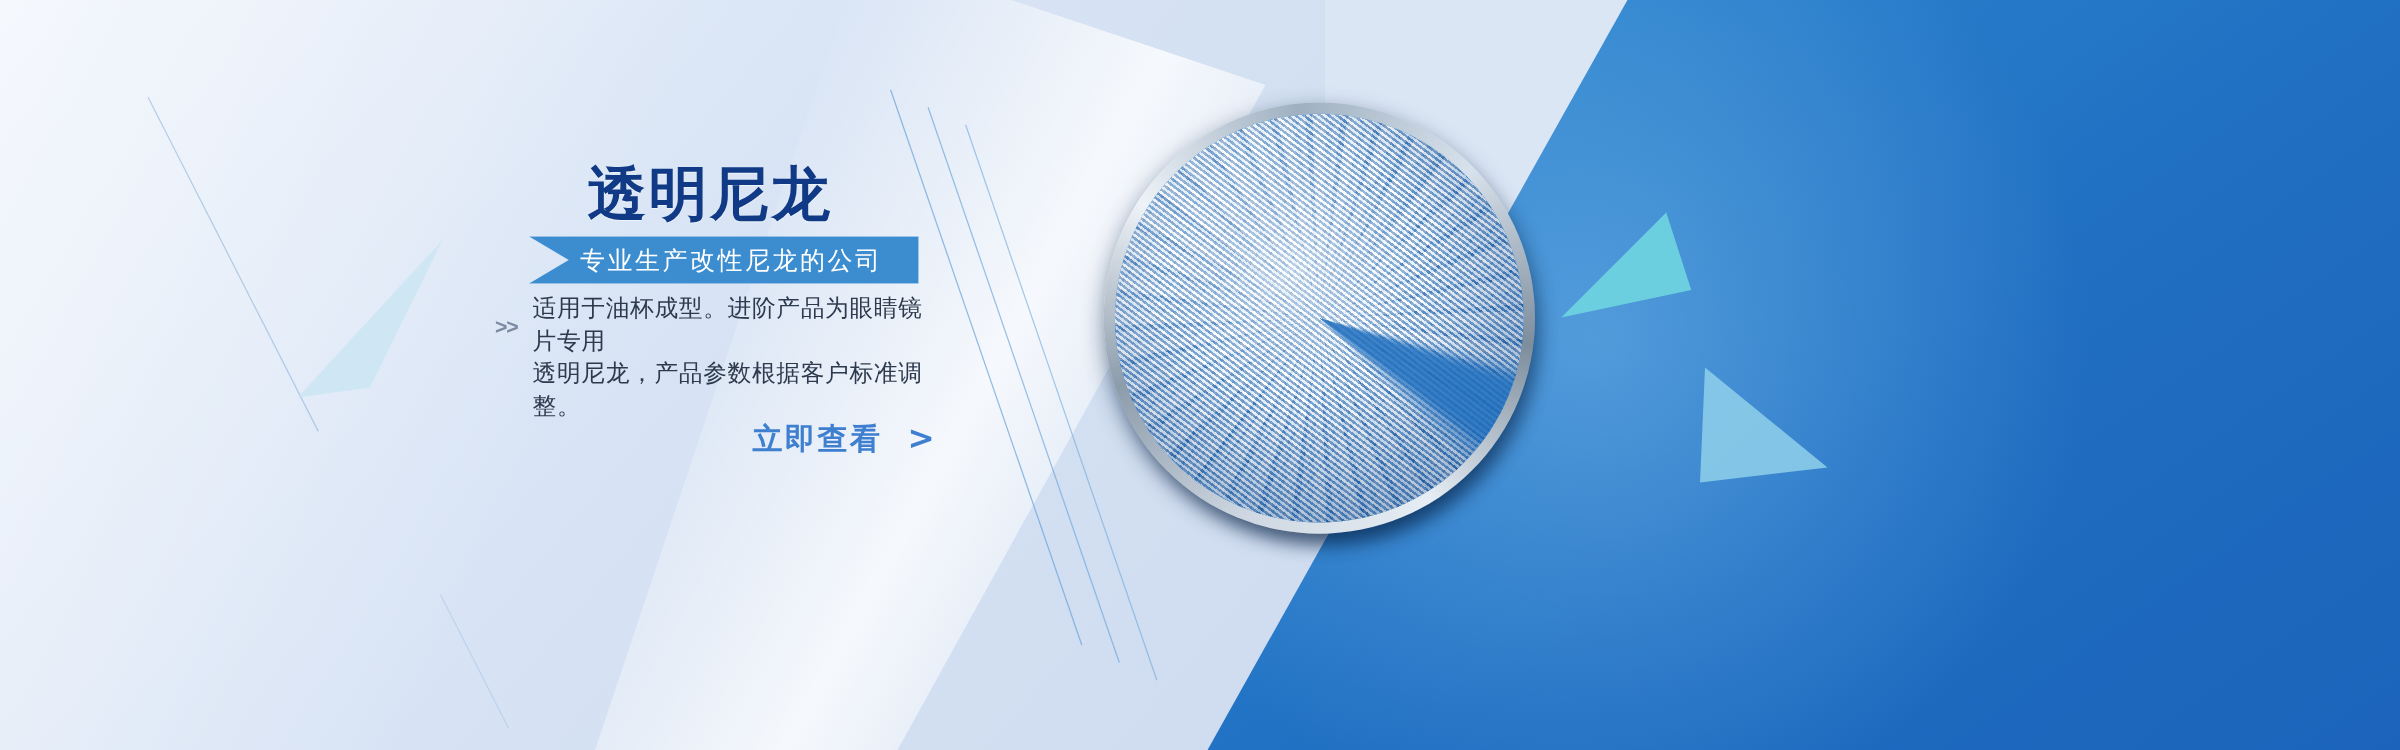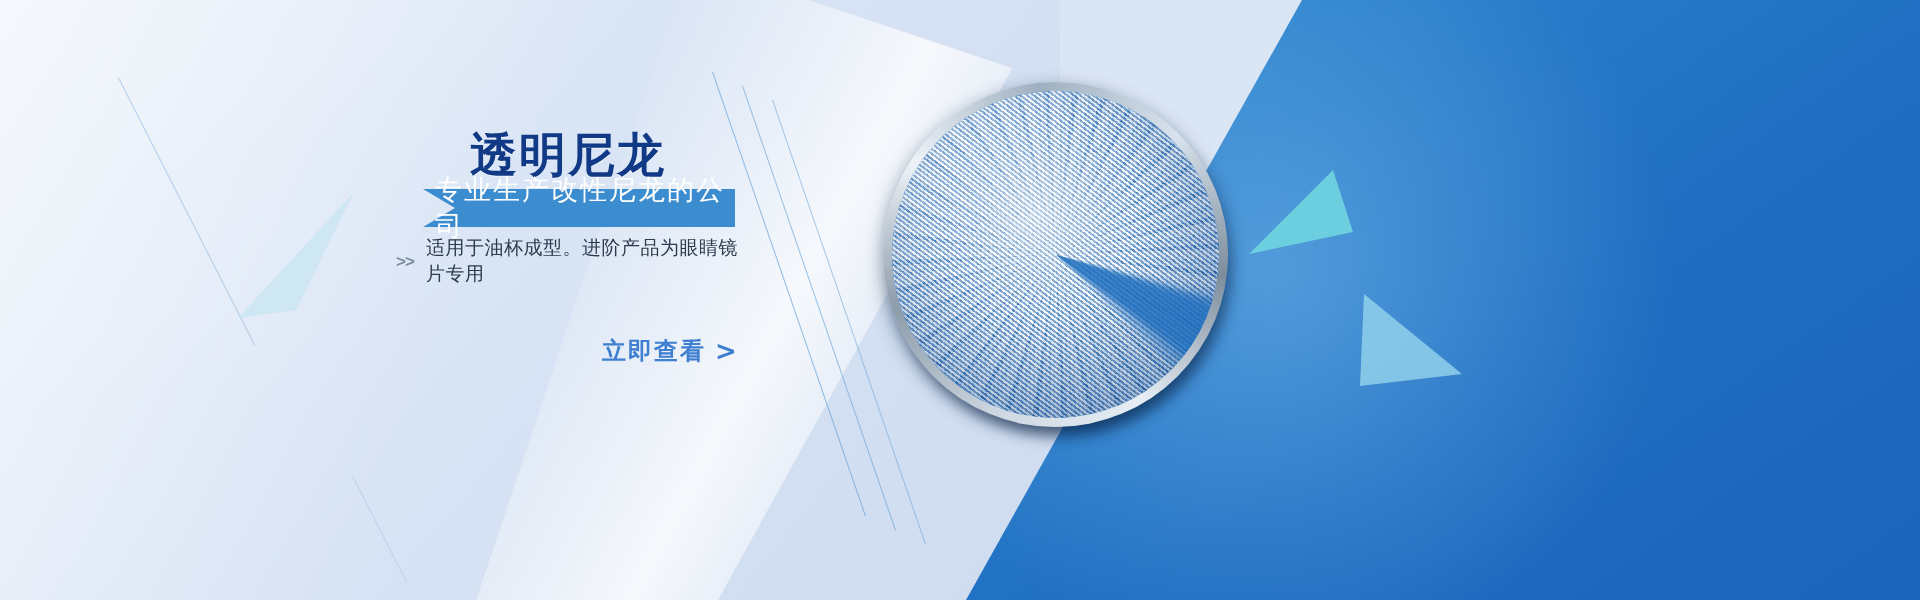--- a/index.html
+++ b/index.html
@@ -56,37 +56,37 @@
   }
   .ribbon-wrap{position:absolute;left:395px;top:189px;width:340px;height:38px;}
   .ribbon{
     position:absolute;left:0;top:0;width:340px;height:38px;
     background:#3b8dd0;
     clip-path:polygon(0 0, 340px 0, 340px 38px, 28px 38px, 60px 19px, 28px 0);
   }
   .ribbon-label{
     position:absolute;left:40px;top:0;width:300px;height:38px;
     display:flex;align-items:center;justify-content:center;
-    color:#ffffff;font-size:27px;letter-spacing:2px;font-weight:500;
+    color:#ffffff;font-size:20px;letter-spacing:2px;font-weight:500;
     font-family:"DejaVu Sans","Liberation Sans",sans-serif;
   }
   .desc-block{position:absolute;left:396px;top:234px;width:360px;}
   .desc-chev{
     position:absolute;left:0;top:18px;
     color:#7b8aa0;font-size:17px;font-weight:bold;letter-spacing:-1px;
     font-family:"Liberation Sans",sans-serif;
   }
   .desc-lines{
     position:absolute;left:30px;top:0;width:330px;
     color:#2d3a4d;font-size:19px;line-height:26px;letter-spacing:.5px;
     font-family:"DejaVu Sans","Liberation Sans",sans-serif;
   }
   .cta{
     position:absolute;left:602px;top:335px;
-    display:flex;align-items:center;gap:9px;
+    display:flex;align-items:center;gap:20px;
     color:#3e7fd0;font-size:24px;font-weight:bold;letter-spacing:2px;
     font-family:"DejaVu Sans","Liberation Sans",sans-serif;
     cursor:pointer;
   }
   .cta-arrow{font-size:26px;font-weight:bold;line-height:1;}
   
   .dish-wrap{
     position:absolute;left:883px;top:82px;width:345px;height:345px;
   }
   .dish-shadow{
@@ -207,20 +207,21 @@
 
     <div class="ribbon-wrap">
       <div class="ribbon"></div>
       <div class="ribbon-label">专业生产改性尼龙的公司</div>
     </div>
 
     <div class="desc-block">
       <span class="desc-chev">&gt;&gt;</span>
       <div class="desc-lines">
         <div>适用于油杯成型。进阶产品为眼睛镜片专用</div>
+        <div>透明尼龙，产品参数根据客户标准调整。</div>
       </div>
     </div>
 
     <div class="cta">
       <span>立即查看</span>
       <span class="cta-arrow">&gt;</span>
     </div>
 
   </div>
 </div>

